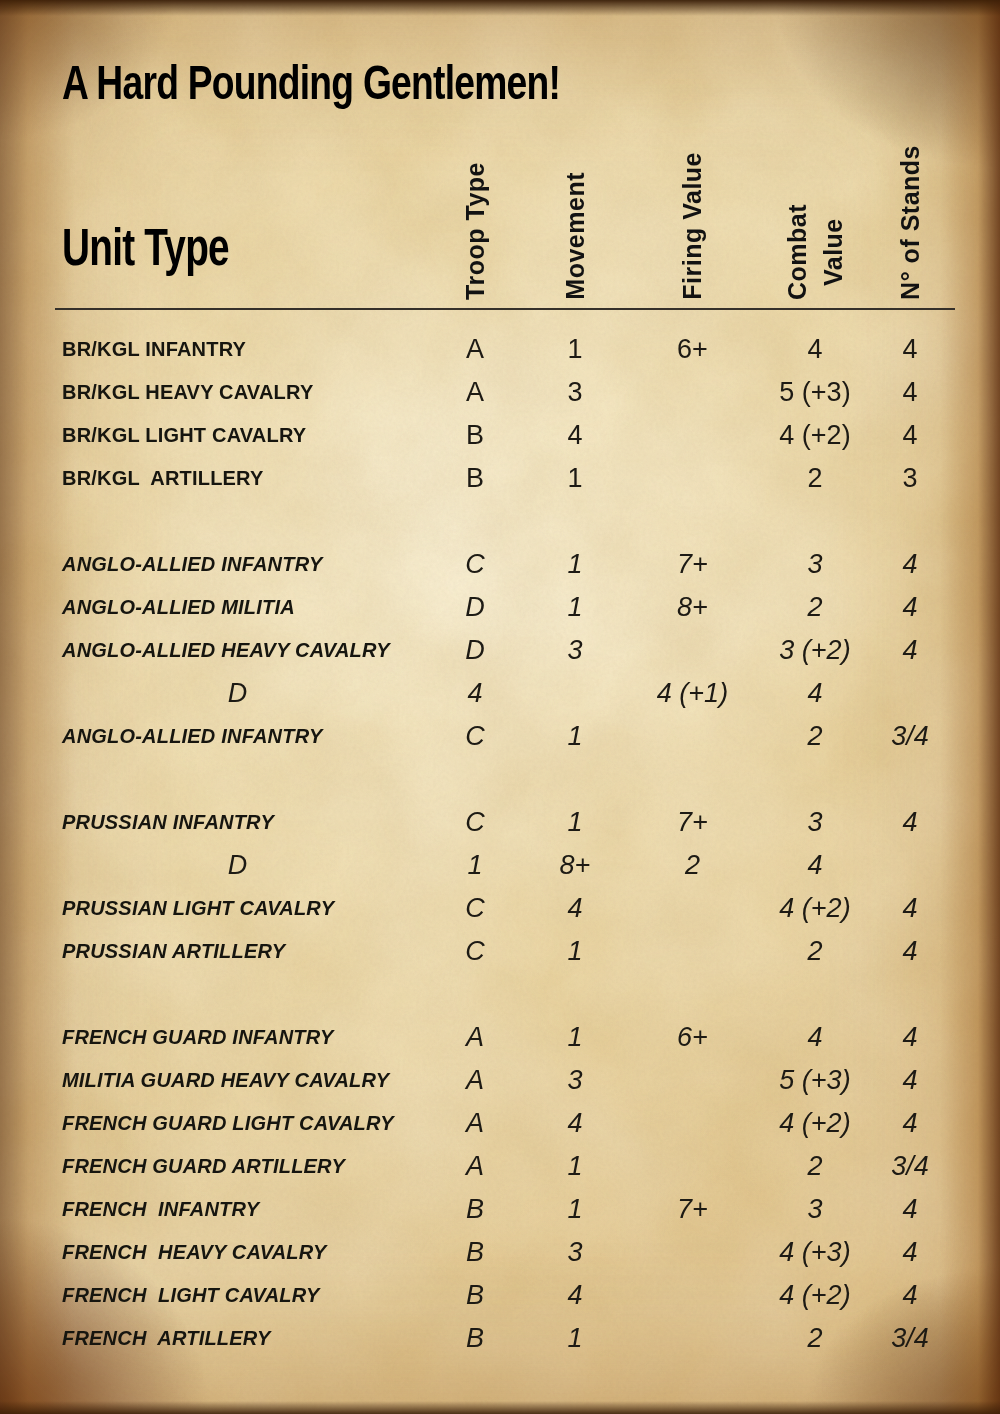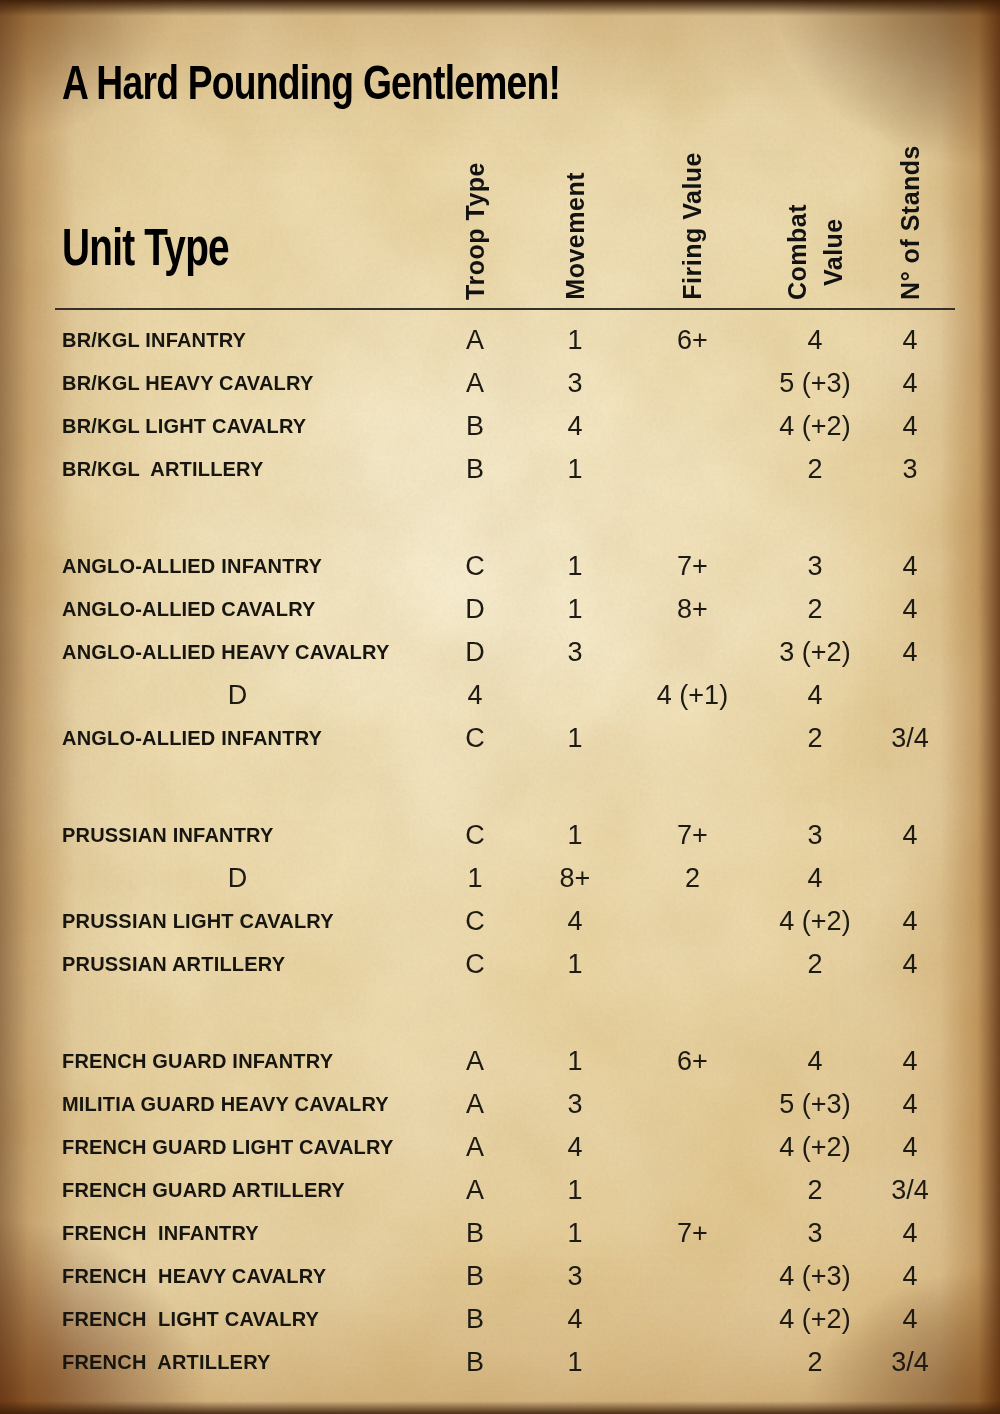--- a/index.html
+++ b/index.html
@@ -39,22 +39,22 @@
   }
   .unit-type-cell { padding:0 0 35px 7px; }
   .unit-type { font-size:51px; font-weight:bold; letter-spacing:-1px; line-height:1.0; color:#000; }
   .col-head { height:100%; display:flex; align-items:flex-end; justify-content:center; padding-bottom:8px; }
   .col-head span {
     writing-mode:vertical-rl; transform:rotate(180deg);
     white-space:pre; text-align:center;
     font-size:25px; font-weight:bold; letter-spacing:0.5px; line-height:1.45; color:#121212;
   }
 
-  .body { padding-top:9px; }
-  .group + .group { margin-top:54px; }
+  .body { padding-top:18px; }
+  .group + .group { margin-top:43px;font-style:italic; }
   .row {
     display:grid; grid-template-columns:365px 110px 90px 145px 100px 90px;
     height:43px; align-items:center;
   }
   .cell { color:#16150f; }
   .label { font-weight:bold; font-size:20px; letter-spacing:0.2px; padding-left:7px; white-space:pre; }
   .val { font-weight:normal; font-size:27px; text-align:center; color:#1d1a14; }
 </style>
 </head>
 <body>
@@ -150,21 +150,21 @@
           <div class="group">
             <div class="row">
               <div class="cell label">ANGLO-ALLIED INFANTRY</div>
               <div class="cell val">C</div>
               <div class="cell val">1</div>
               <div class="cell val">7+</div>
               <div class="cell val">3</div>
               <div class="cell val">4</div>
             </div>
             <div class="row">
-              <div class="cell label">ANGLO-ALLIED CAVALRY</div>
+              <div class="cell label">ANGLO-ALLIED MILITIA</div>
               <div class="cell val">D</div>
               <div class="cell val">1</div>
               <div class="cell val">8+</div>
               <div class="cell val">2</div>
               <div class="cell val">4</div>
             </div>
             <div class="row">
               <div class="cell label">ANGLO-ALLIED HEAVY CAVALRY</div>
               <div class="cell val">D</div>
               <div class="cell val">3</div>

